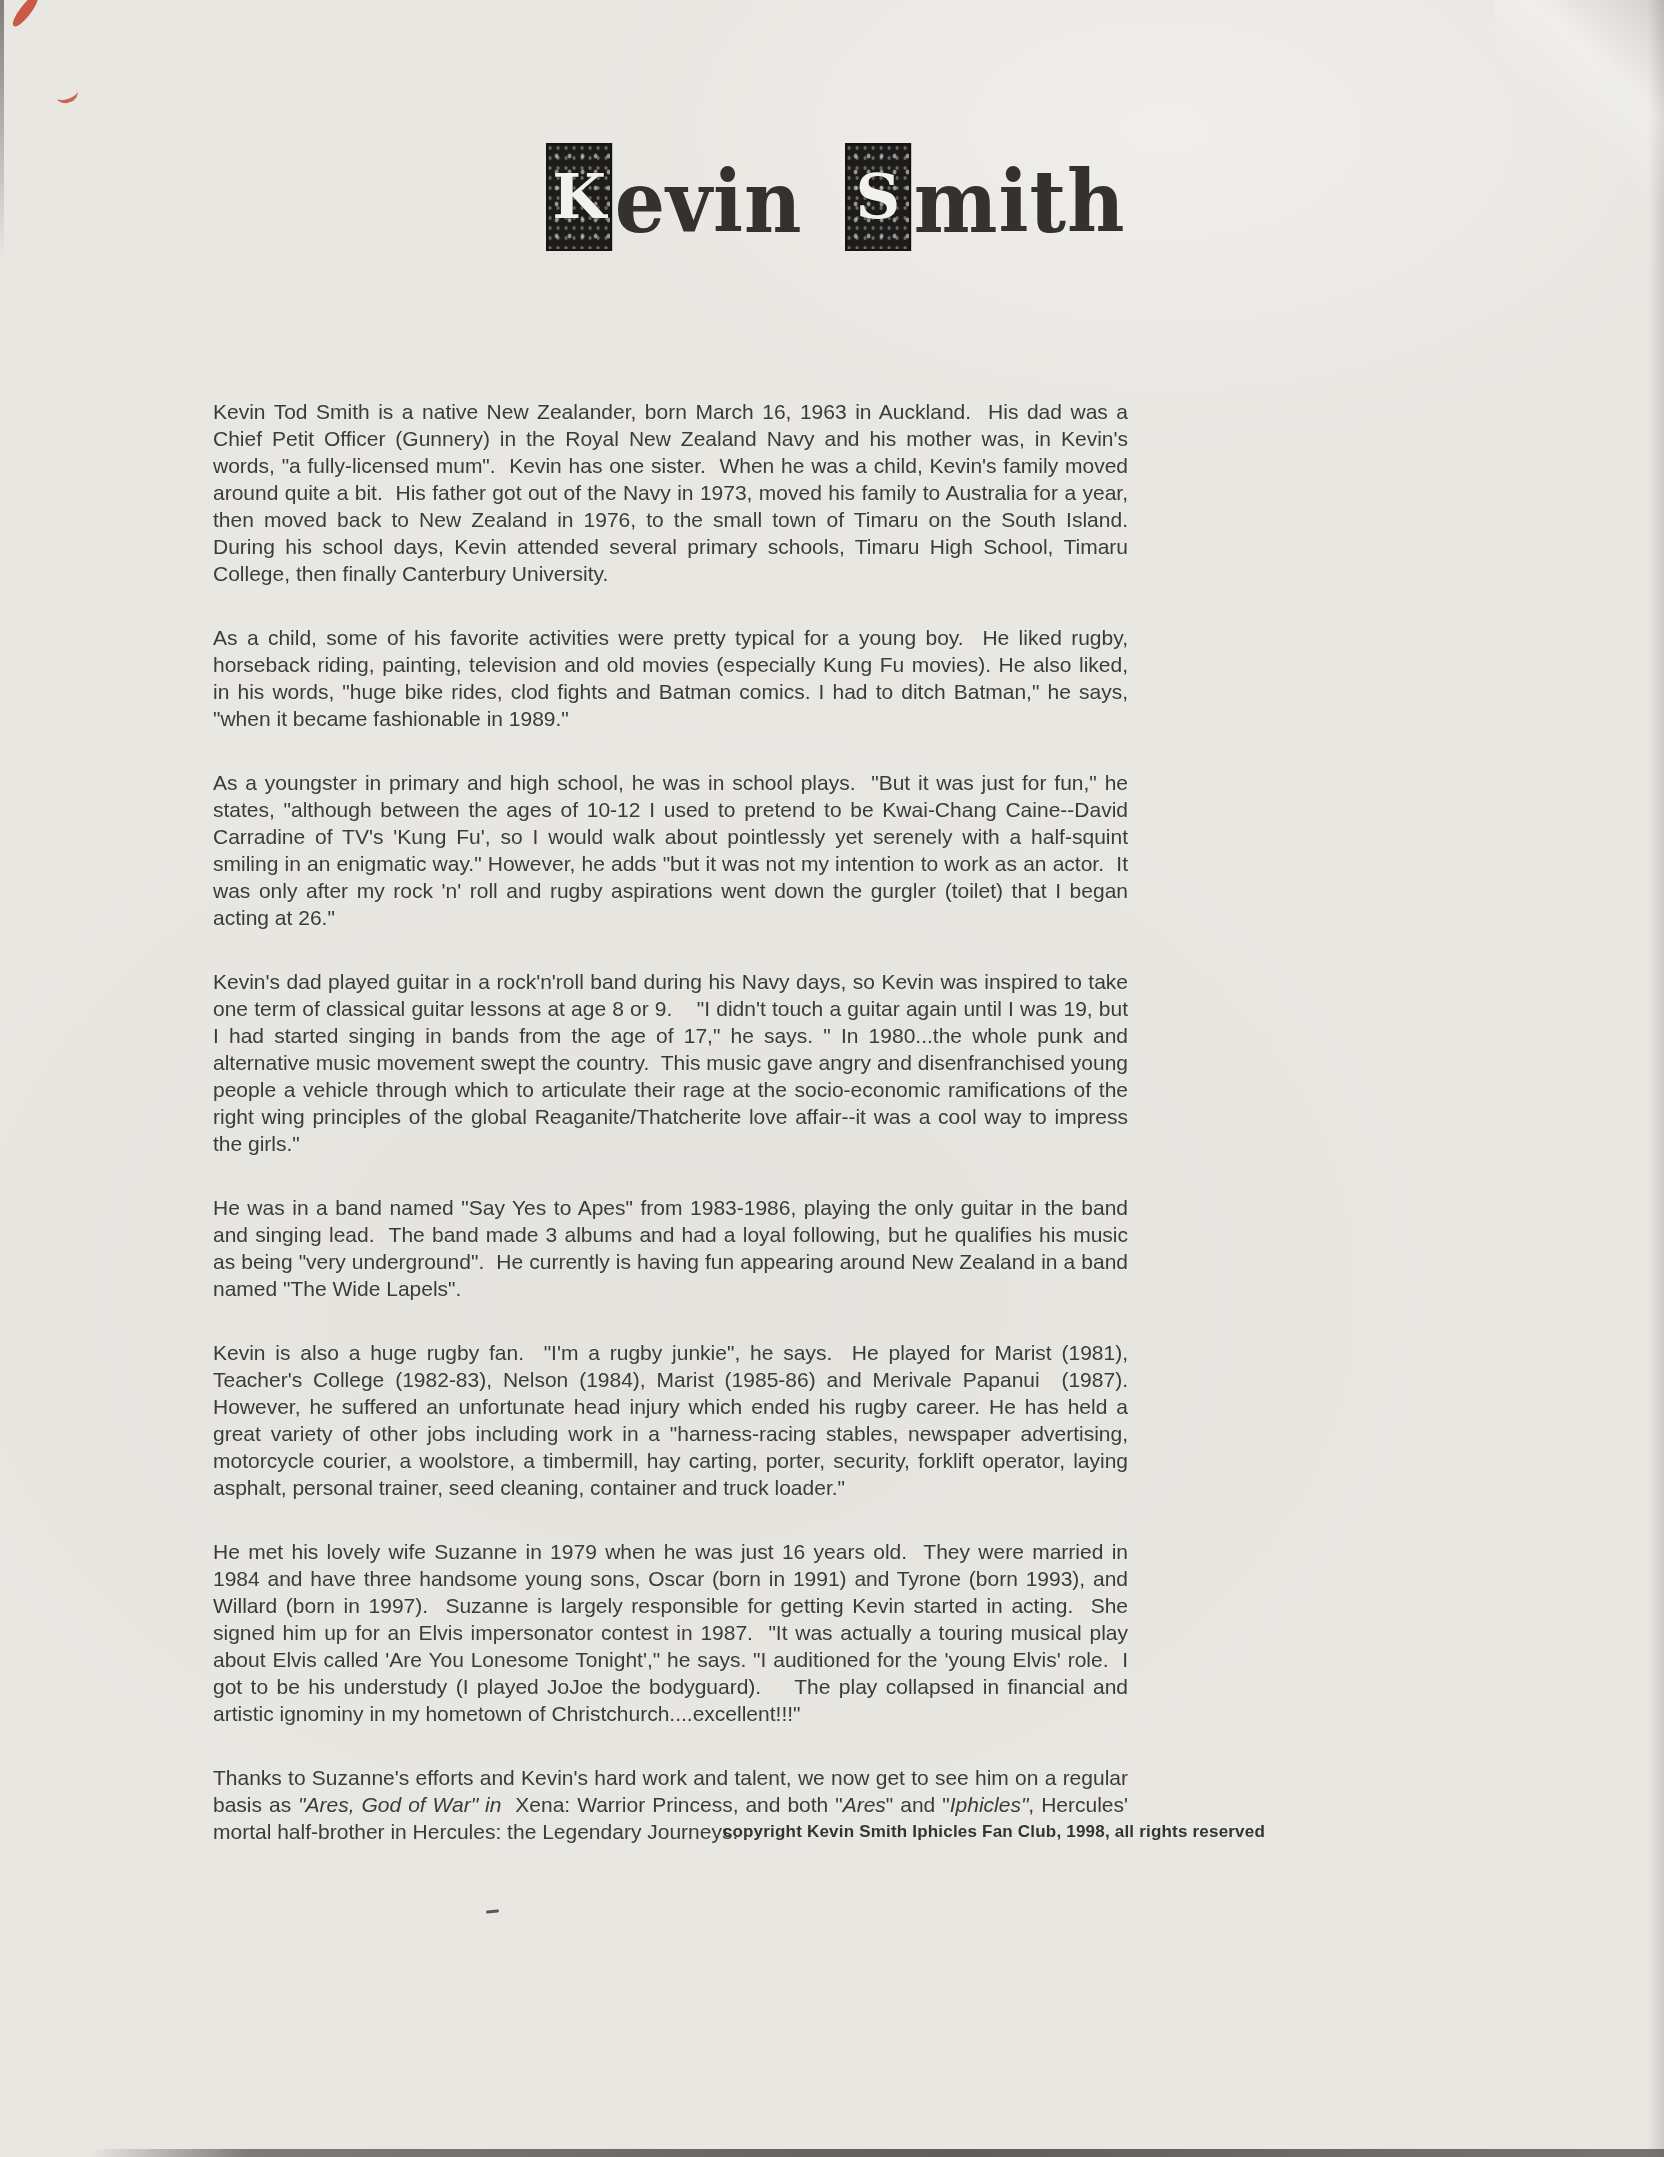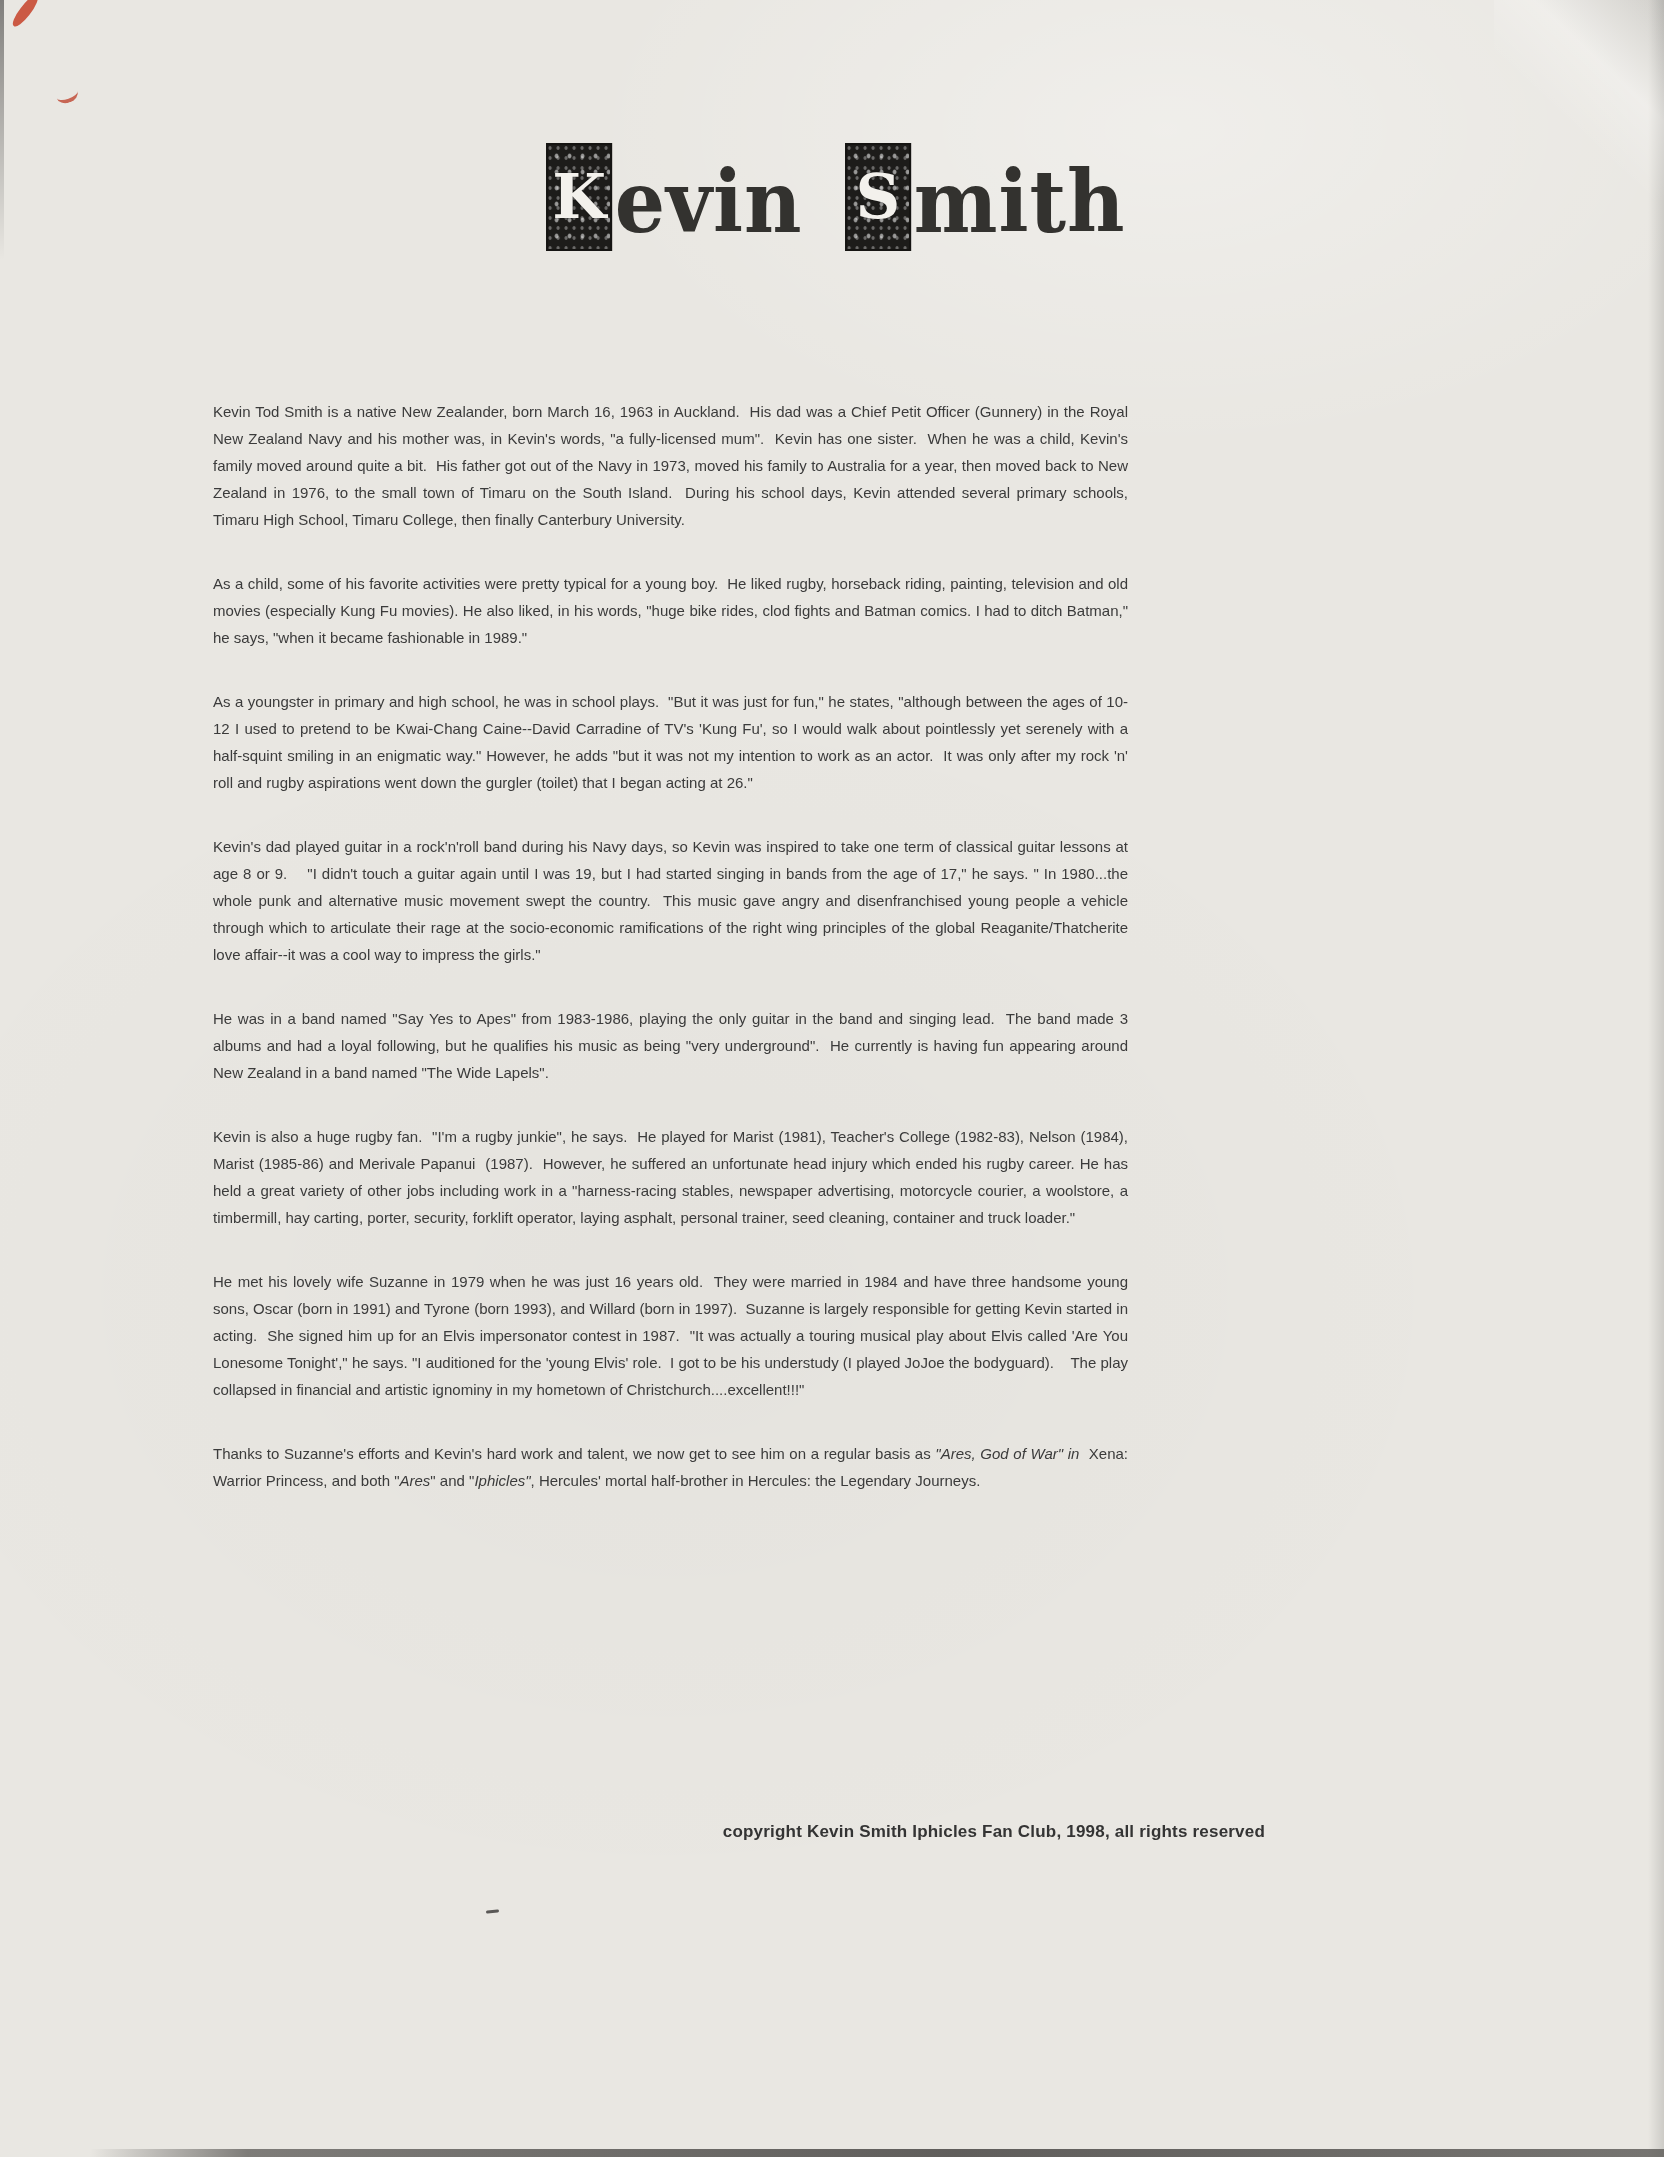--- a/index.html
+++ b/index.html
@@ -100,21 +100,21 @@
     color: #363533;
     transform: scaleX(0.78);
   }
 
   
   .body-text {
     position: absolute; left: 213px; top: 398px; width: 915px;
   }
   .body-text p {
     margin: 0 0 37px 0;
-    font-size: 15px;
+    font-size: 21px;
     line-height: 27px;
     text-align: justify;
     white-space: pre-wrap;
     color: #3b3b3b;
   }
   .seg-i { font-style: italic; }
   .seg-b { font-weight: normal; }
 
   .copyright {
     position: absolute; top: 1822px; right: 399px;

